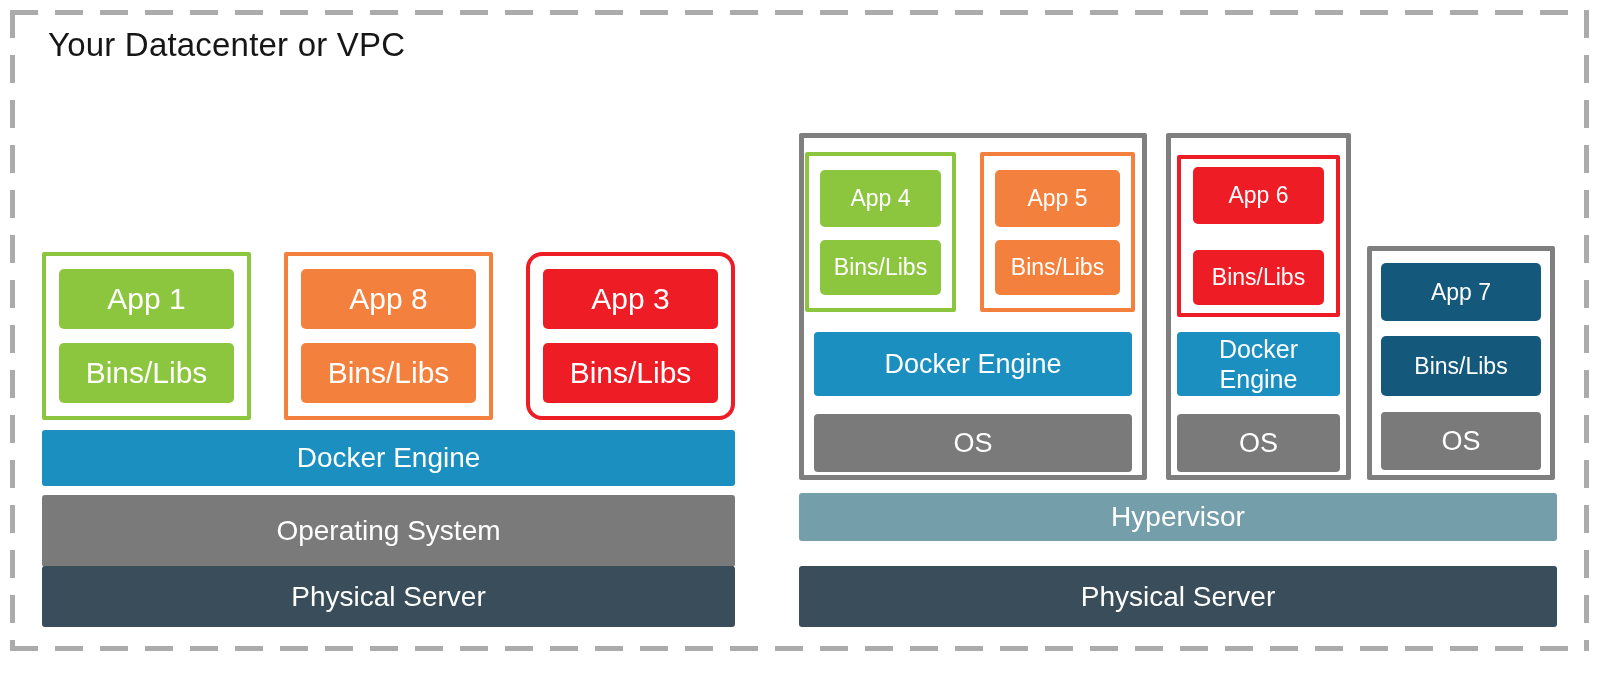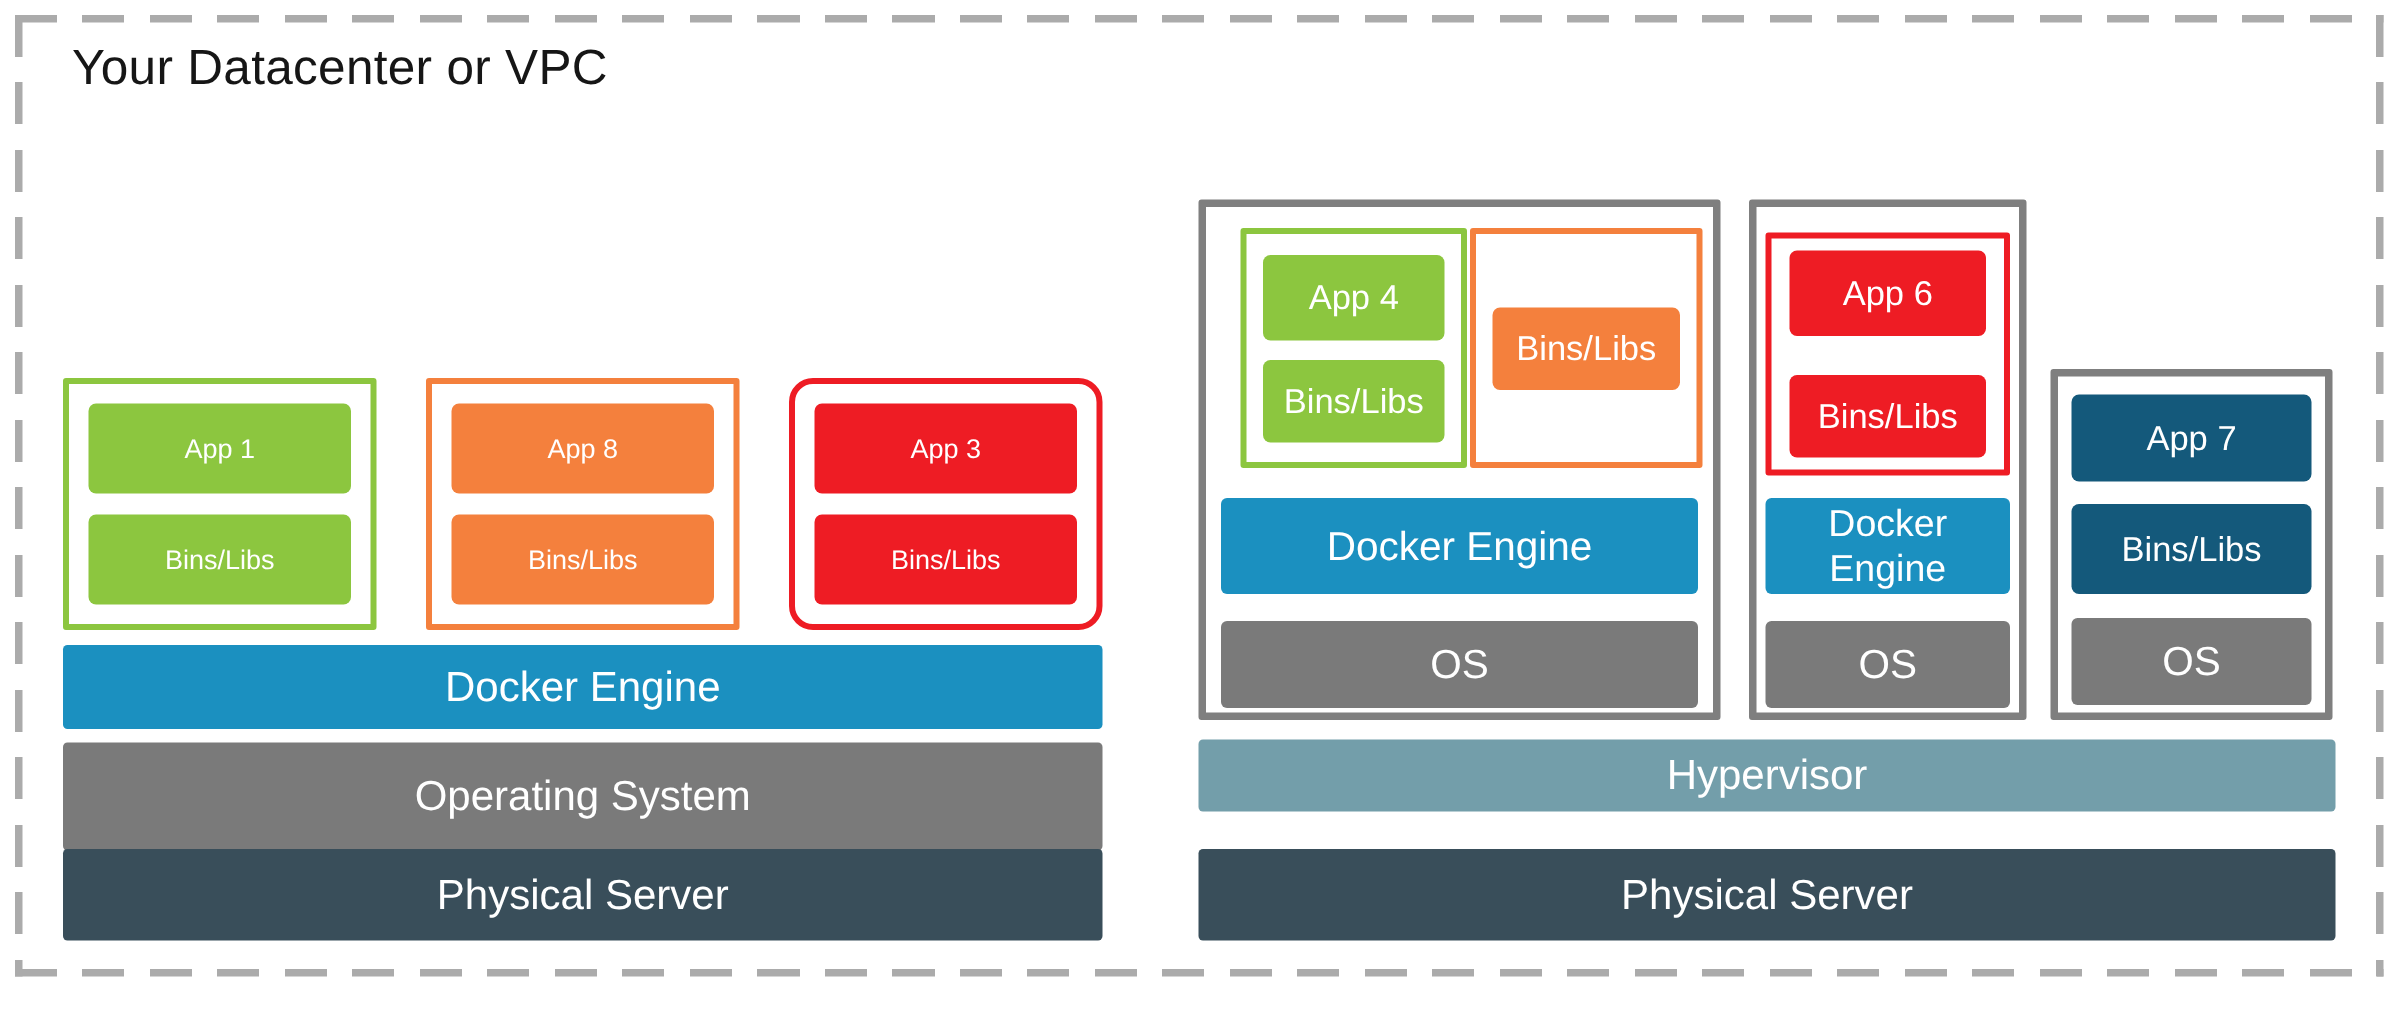--- a/index.html
+++ b/index.html
@@ -29,21 +29,21 @@
     position:absolute; background:#fff; border:4px solid #000; border-radius:2px;
     display:flex; flex-direction:column; justify-content:center; gap:14px;
   }
   .cbox.b-green  { border-color:var(--green,#8CC63F); }
   .cbox.b-orange { border-color:var(--orange,#F4803D); }
   .cbox.b-red    { border-color:var(--red,#EE1C24); }
 
   .chip {
     border-radius:5px; color:#fff;
     display:flex; align-items:center; justify-content:center;
-    font-size:18px; line-height:1.15; text-align:center;
+    font-size:30px; line-height:1.15; text-align:center;
   }
   .f-green  { background:var(--green,#8CC63F); }
   .f-orange { background:var(--orange,#F4803D); }
   .f-red    { background:var(--red,#EE1C24); }
   .f-teal   { background:var(--app7-teal,#14597B); }
 
   
   .bar {
     position:absolute; color:#fff; border-radius:3px;
     display:flex; align-items:center; justify-content:center;
@@ -93,25 +93,26 @@
     <div class="chip f-red" style="height:60px;">Bins/Libs</div>
   </div>
 
   <div class="bar f-docker" style="left:42px; top:430px; width:693px; height:56px;">Docker Engine</div>
 
   <div class="bar f-os" style="left:42px; top:495px; width:693px; height:72px;">Operating System</div>
 
   <div class="bar f-server" style="left:42px; top:566px; width:693px; height:61px;">Physical Server</div>
 
   <div class="vm" style="left:799px; top:133px; width:348px; height:347px;">
-    <div class="cbox b-green" style="left:23px; top:14px; width:151px; height:160px; padding:0 11px; gap:13px;">
+    <div class="cbox b-green" style="left:1px; top:14px; width:151px; height:160px; padding:0 11px; gap:13px;">
       <div class="chip f-green" style="height:57px;">App 4</div>
       <div class="chip f-green" style="height:55px;">Bins/Libs</div>
     </div>
     <div class="cbox b-orange" style="left:176px; top:14px; width:155px; height:160px; padding:0 11px; gap:13px;">
+      <div class="chip f-orange" style="height:57px;">App 5</div>
       <div class="chip f-orange" style="height:55px;">Bins/Libs</div>
     </div>
     <div class="bar f-docker small-label" style="left:10px; top:194px; width:318px; height:64px;">Docker Engine</div>
     <div class="bar f-os small-label" style="left:10px; top:276px; width:318px; height:58px;">OS</div>
   </div>
 
   <div class="vm" style="left:1166px; top:133px; width:185px; height:347px;">
     <div class="cbox b-red" style="left:6px; top:17px; width:163px; height:162px; padding:0 12px; gap:26px;">
       <div class="chip f-red" style="height:57px;">App 6</div>
       <div class="chip f-red" style="height:55px;">Bins/Libs</div>

